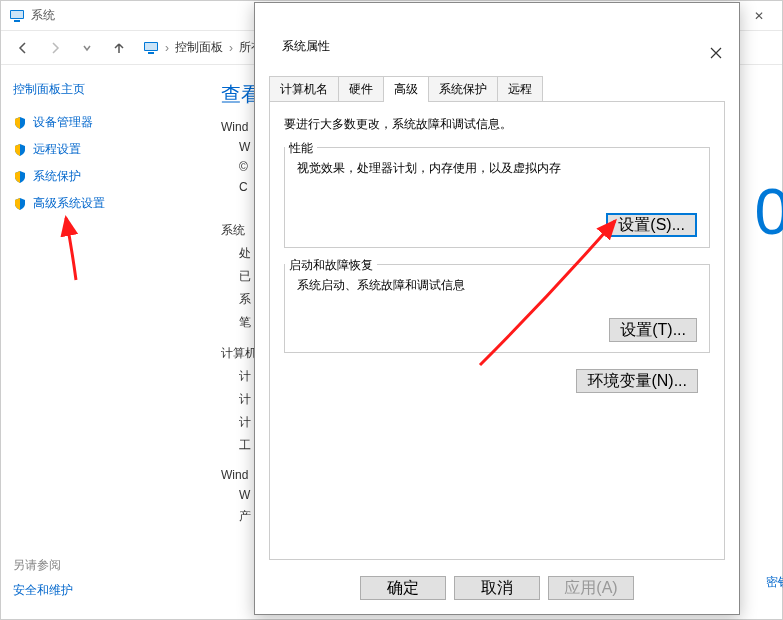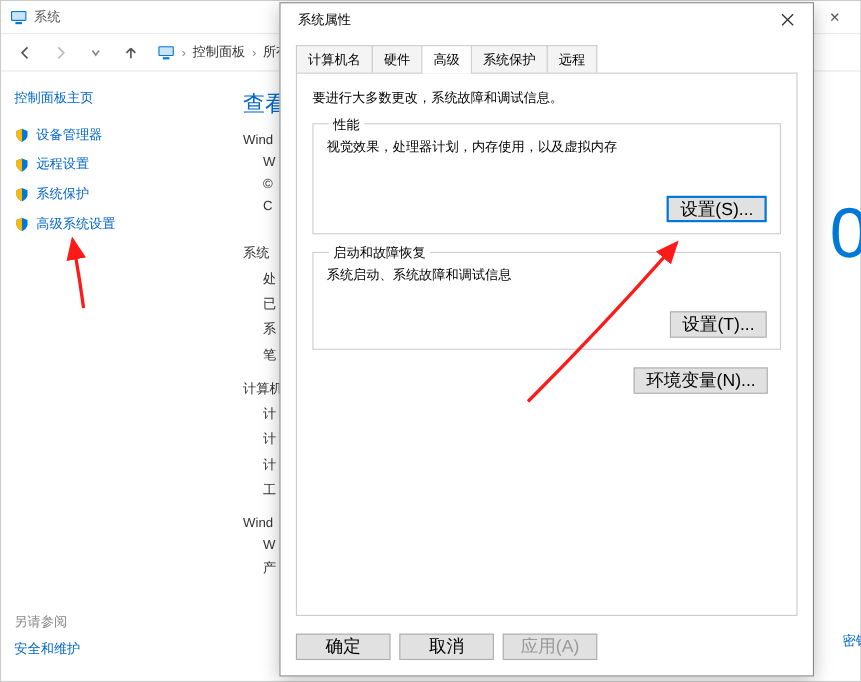--- a/index.html
+++ b/index.html
@@ -29,43 +29,43 @@
     .sidebar-footer-link { color: #0066cc; }
 
     .main-area { flex: 1; padding: 16px 20px; position: relative; }
     .main-link { color: #0066cc; font-size: 20px; }
     .main-txt { color: #333; margin-top: 12px; }
     .main-sub { margin-left: 18px; color: #333; margin-top: 6px; }
     .big-zero { position: absolute; right: -8px; top: 110px; font-size: 64px; color: #0078d7; font-weight: 300; }
 
     
     .dialog { position: absolute; top: 2px; left: 254px; width: 486px; height: 613px; background: #fff; border: 1px solid #888; box-shadow: 0 4px 16px rgba(0,0,0,0.25); z-index: 10; display: flex; flex-direction: column; }
-    .dlg-titlebar { height: 30px; display: flex; align-items: center; padding: 0 16px; position: relative; }
+    .dlg-titlebar { height: 30px; display: flex; padding: 0 27px; position: relative; margin-top: 35px; }
     .dlg-title { font-size: 12px; }
     .dlg-close { position: absolute; right: 0; top: 0; width: 46px; height: 30px; display: flex; align-items: center; justify-content: center; font-size: 13px; }
     .dlg-tabs { display: flex; padding: 8px 14px 0 14px; align-items: center; }
     .dlg-tab { padding: 4px 10px; border: 1px solid #ccc; border-bottom: none; background: #fff; margin-right: -1px; cursor: pointer; }
     .dlg-tab.active { background: #fff; position: relative; z-index: 2; }
     .dlg-tab:not(.active) { background: #f4f4f4; }
     .dlg-content { flex: 1; margin: 0 14px 8px 14px; border: 1px solid #ccc; padding: 14px; position: relative; margin-top: -1px; background: #fff; }
     .dlg-note { margin-bottom: 14px; }
 
     .groupbox { border: 1px solid #ccc; padding: 12px 12px 10px 12px; margin-bottom: 16px; position: relative; }
-    .groupbox-legend { position: absolute; top: -8px; left: 14px; background: #fff; padding: 0 4px; }
+    .groupbox-legend { position: absolute; top: -8px; left: 0; background: #fff; padding: 0 4px; }
     .groupbox-desc { margin-bottom: 10px; }
     .groupbox-btn-row { display: flex; justify-content: flex-end; margin-top: 24px; }
     .groupbox.perf .groupbox-btn-row { margin-top: 36px; }
 
     .btn { min-width: 86px; height: 24px; border: 1px solid #adadad; background: #e1e1e1; cursor: pointer; font-size: 16px; padding: 0 10px; }
     .btn.highlight { border: 2px solid #0078d7; background: #e1e1e1; }
     .btn.disabled { color: #999; }
 
     .env-row { display: flex; justify-content: flex-end; margin-top: 4px; margin-right: 12px; }
 
-    .dlg-footer { display: flex; justify-content: flex-start; gap: 8px; padding: 8px 14px 14px 14px; }
+    .dlg-footer { display: flex; justify-content: center; gap: 8px; padding: 8px 14px 14px 14px; }
 
     
     .arrow-svg { position: absolute; pointer-events: none; z-index: 20; }
   </style>
 </head>
 <body>
 
 <div class="bg-window">
   <div class="bg-titlebar">
     <svg class="bg-title-icon pc-icon-svg" viewBox="0 0 16 16">

